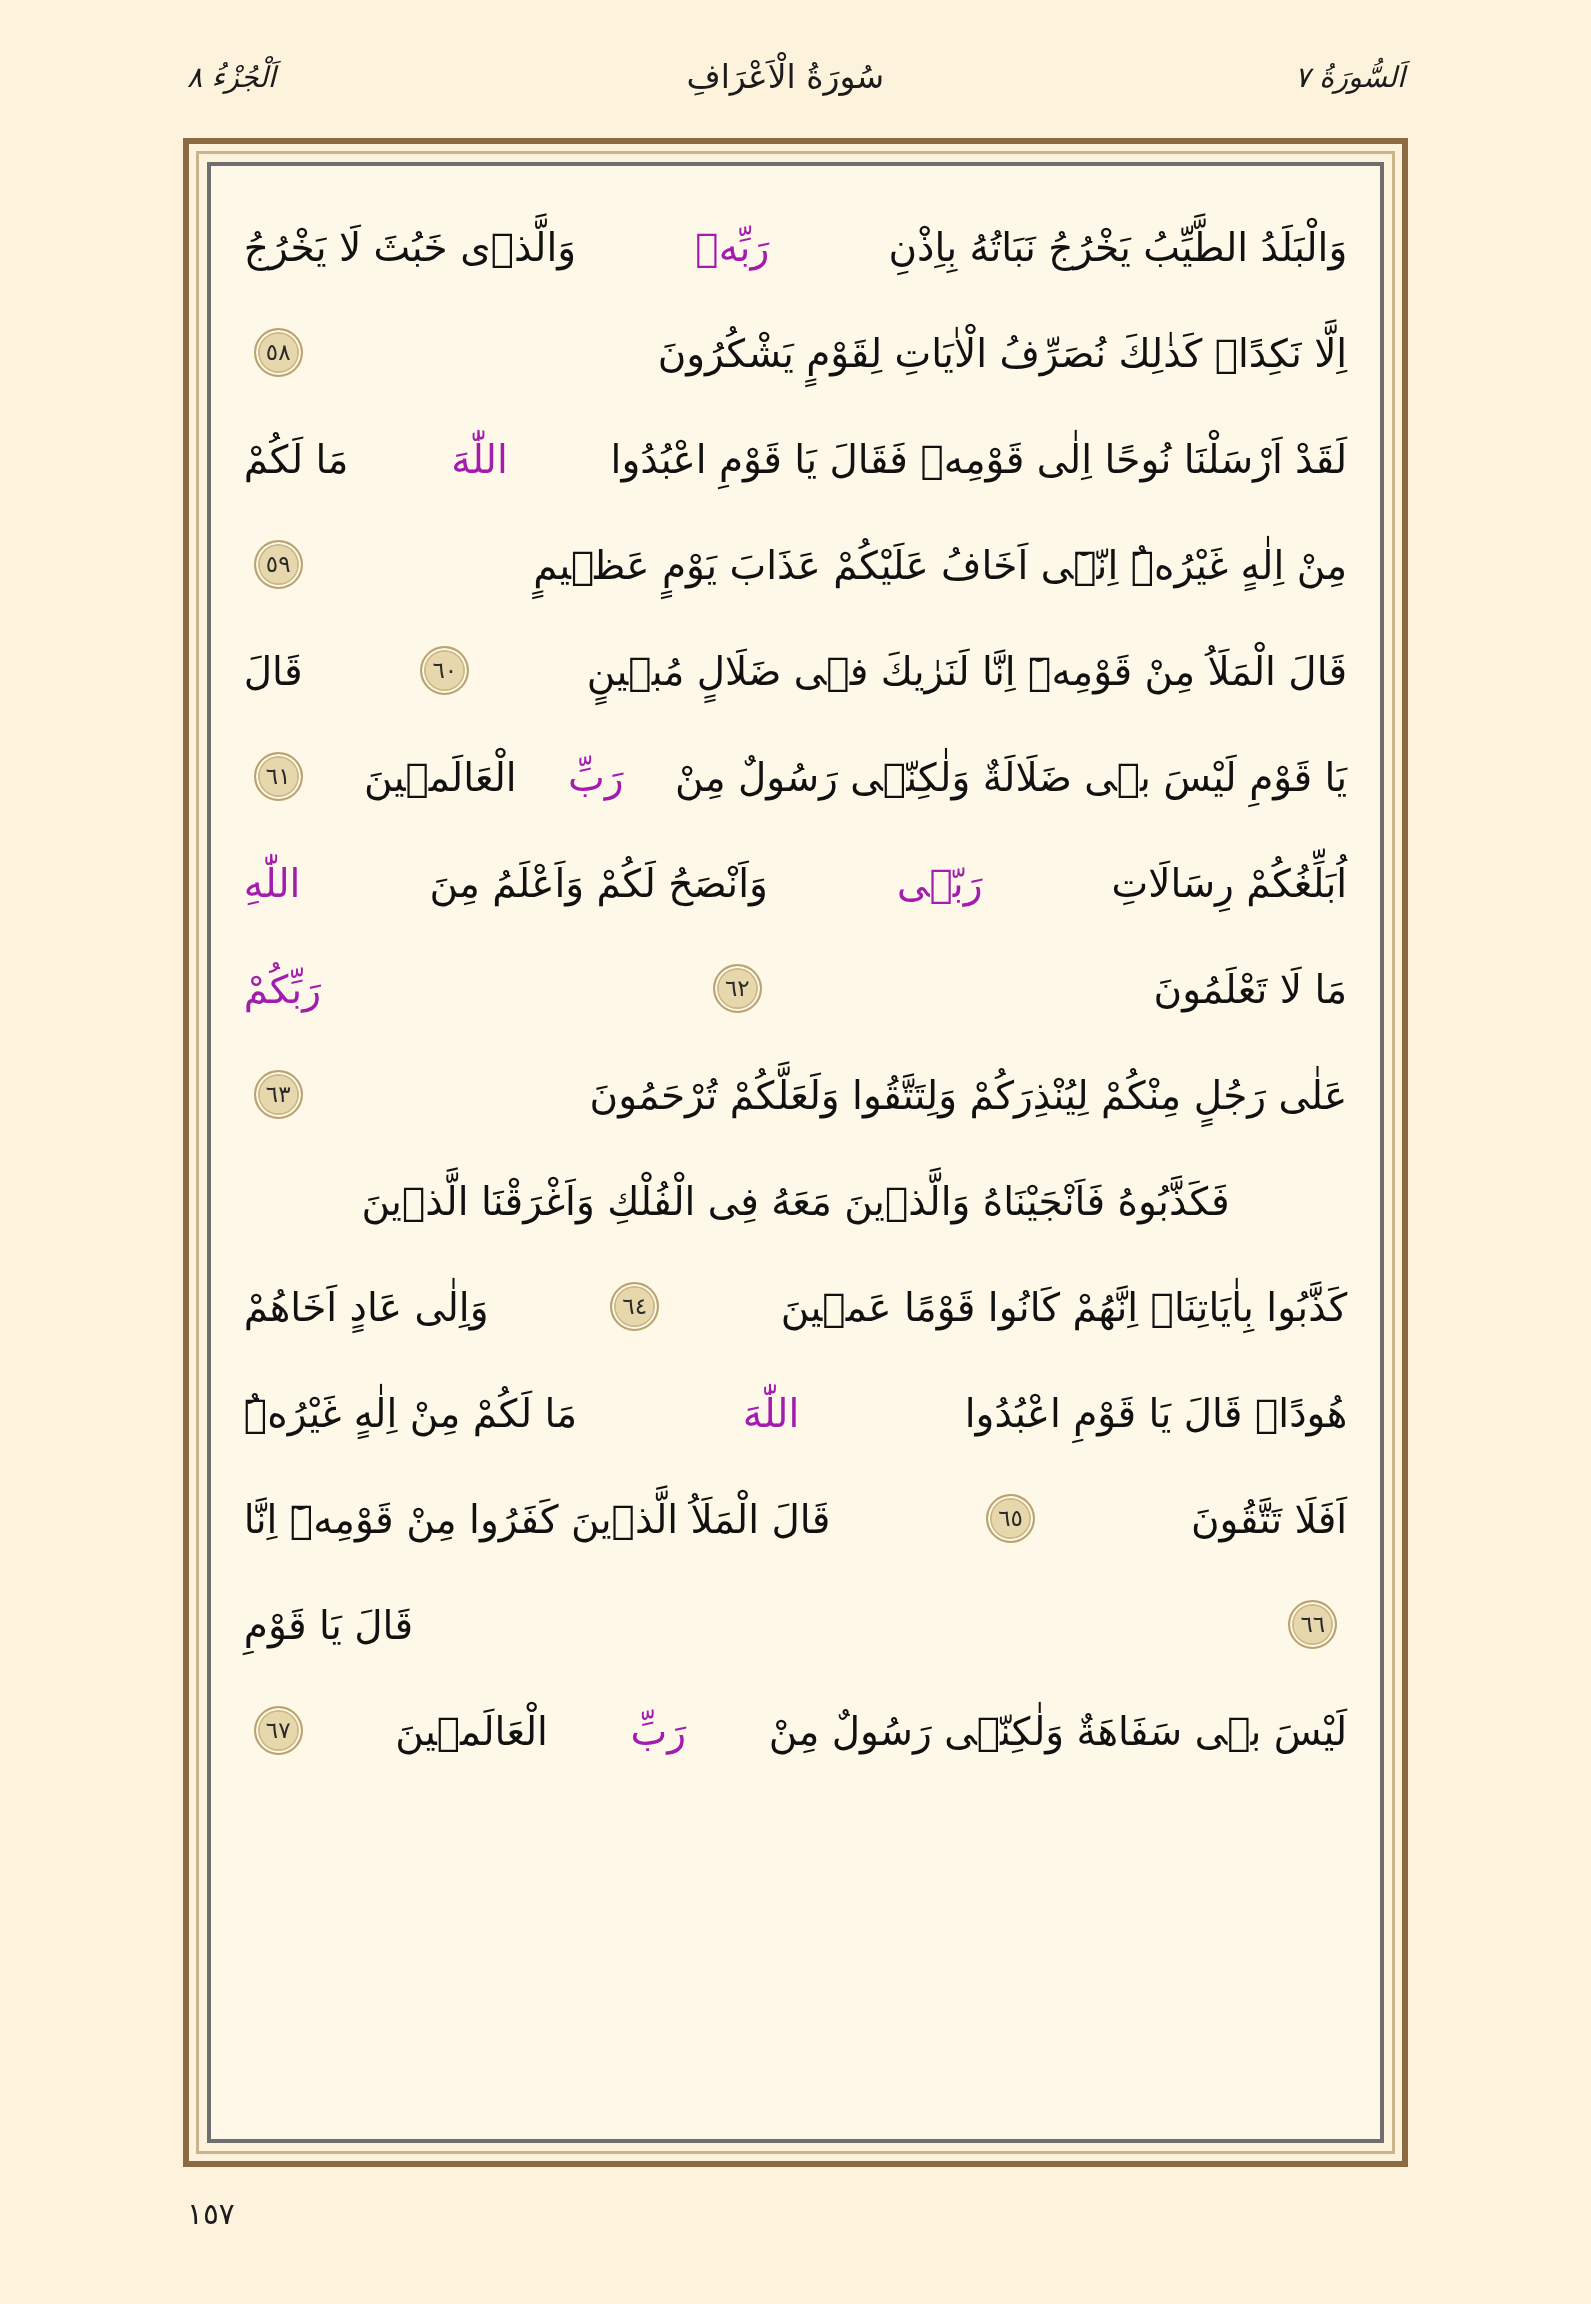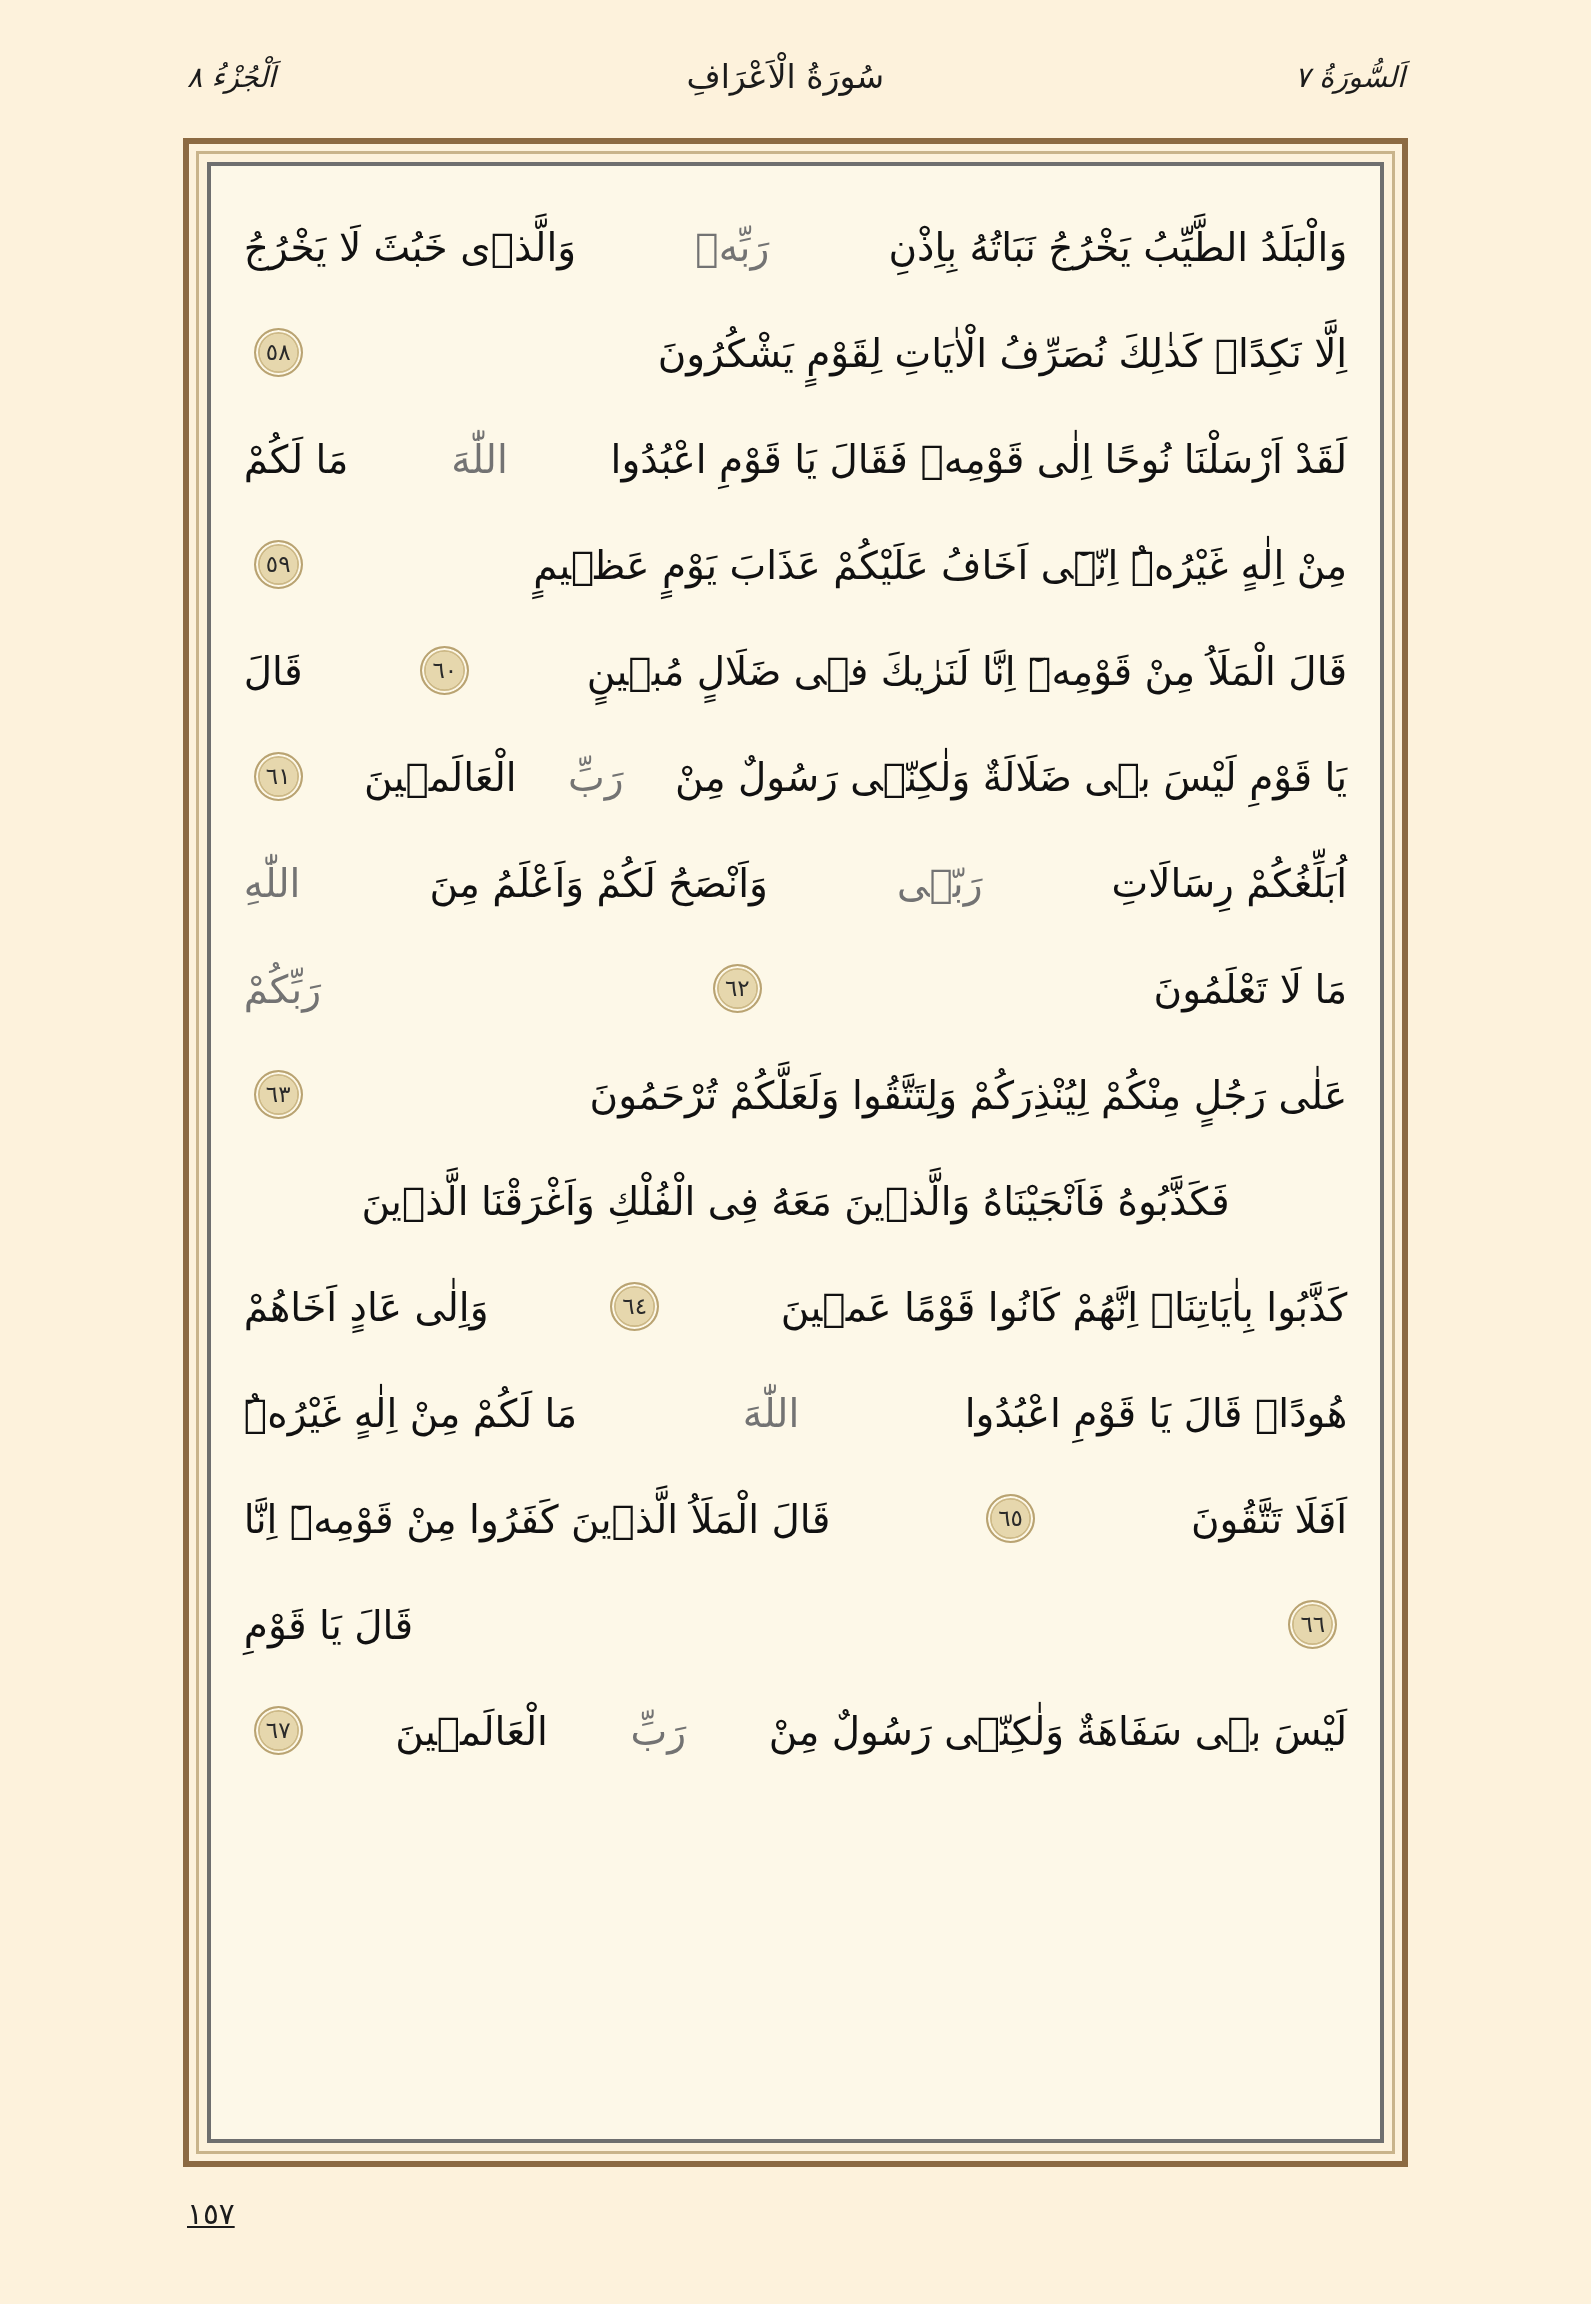--- a/index.html
+++ b/index.html
@@ -103,21 +103,21 @@
     display: inline-block;
   }
   .line.justify {
     justify-content: space-between;
   }
   .line.center {
     justify-content: center;
     align-items: center;
   }
   .red {
-    color: #737373;
+    color: #a21caf;
   }
 
   
   .ayah {
     display: inline-flex;
     align-items: center;
     justify-content: center;
     width: 45px;
     height: 45px;
     margin: 0 9.9px;
@@ -129,21 +129,20 @@
     border-radius: 50%;
     border: 2px solid #b9a372;
     box-shadow: 0 0 0 2px #fdf8e8 inset;
     position: relative;
     top: -2px;
   }
   .page-number {
     font-size: 29.6px;
     color: #1b1b1b;
     margin-right: -847px;
-    text-decoration: underline;
   }
   .footer-row {
     position: absolute;
     bottom: 73px;
     left: 187px;
     right: 187px;
     display: flex;
     justify-content: flex-end;
     direction: rtl;
   }

